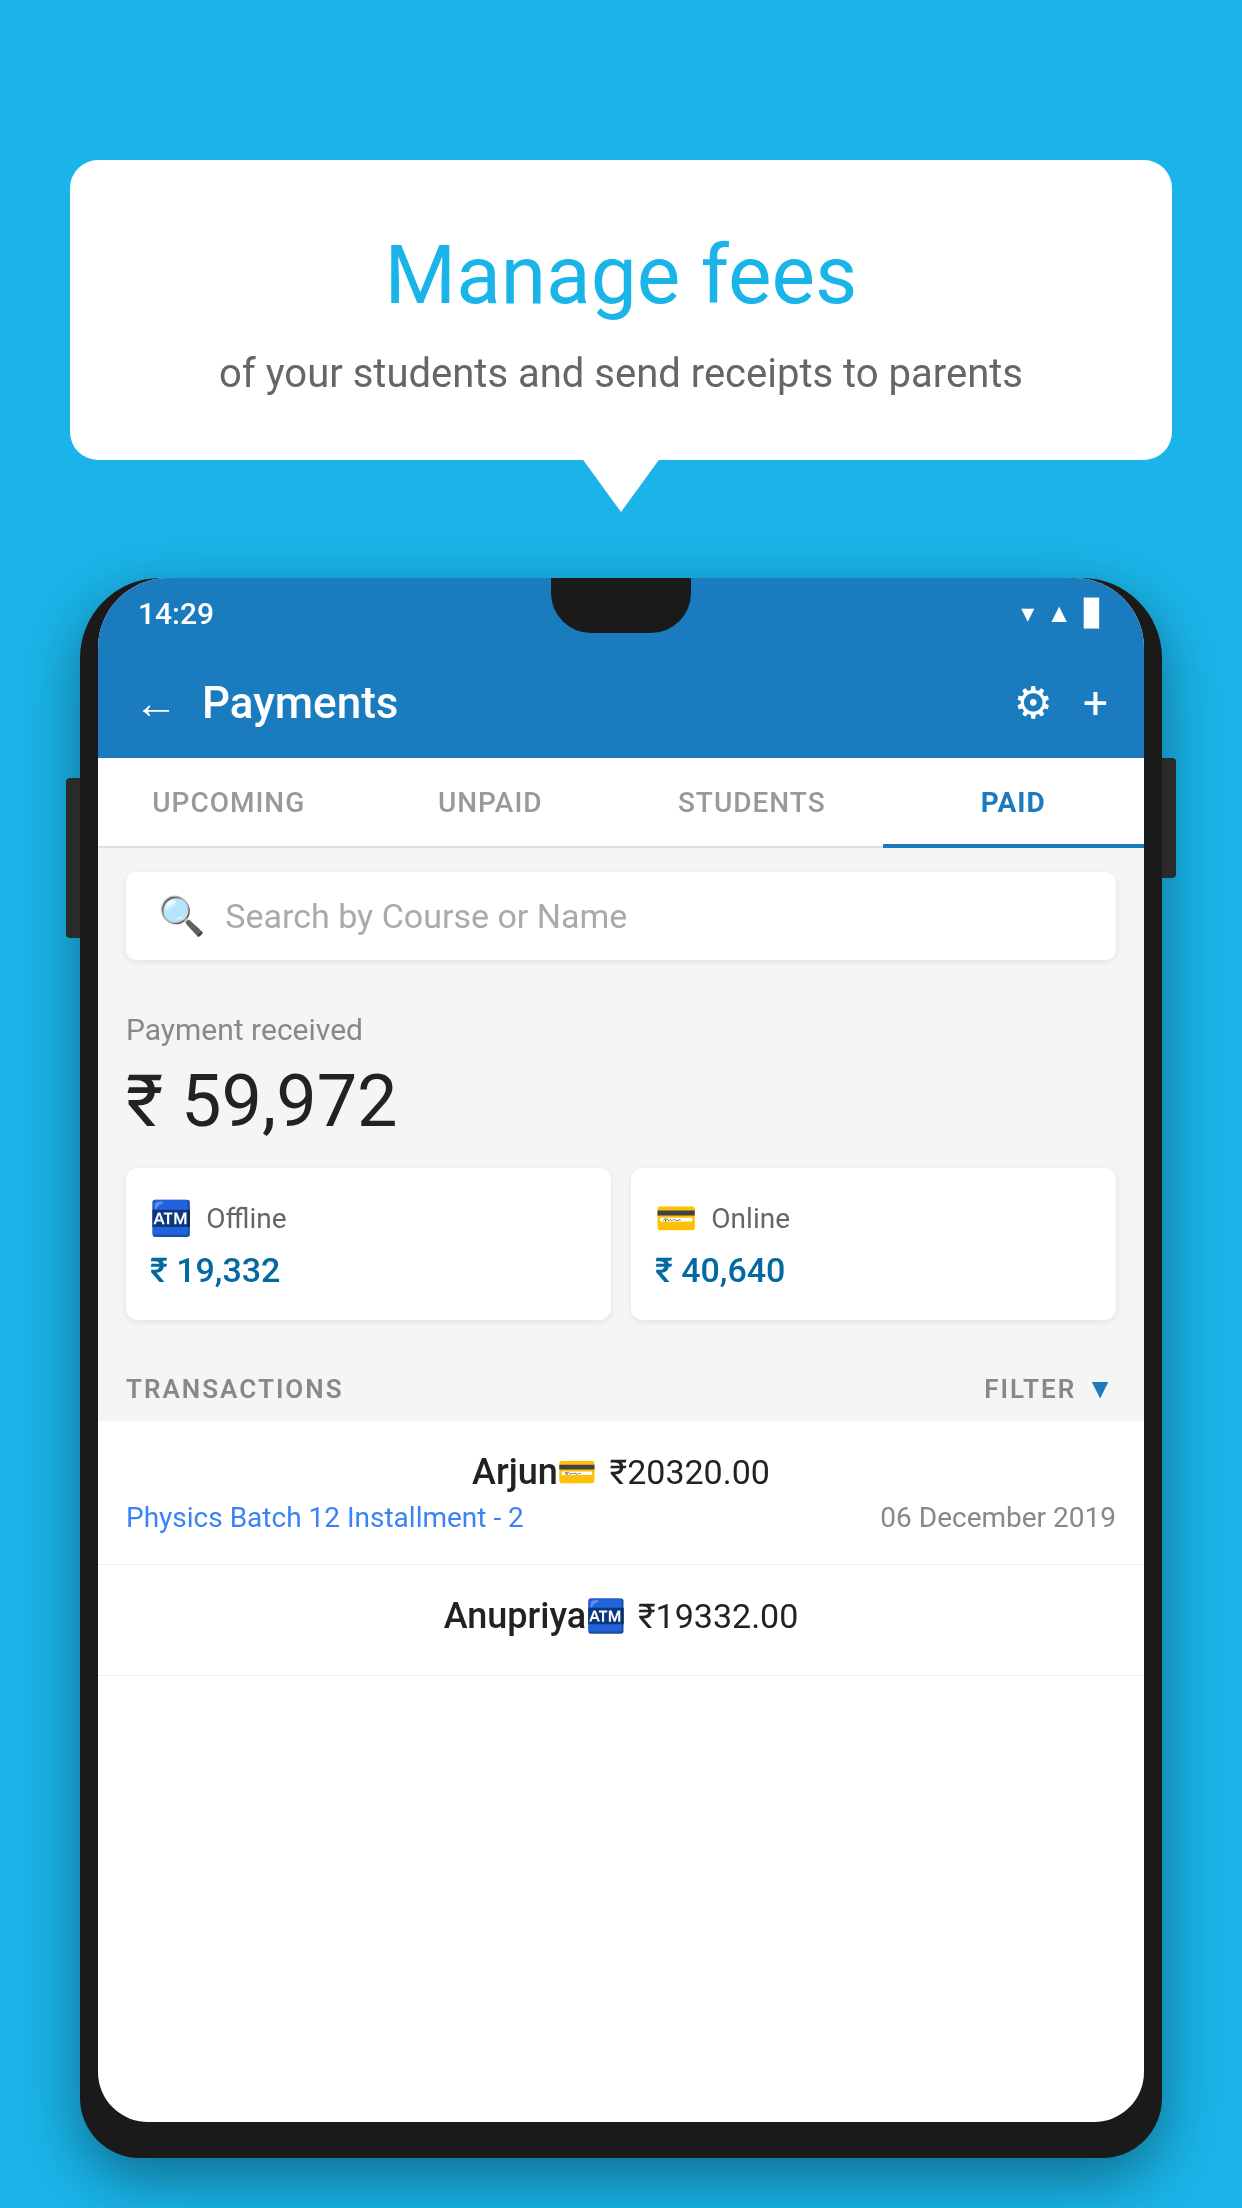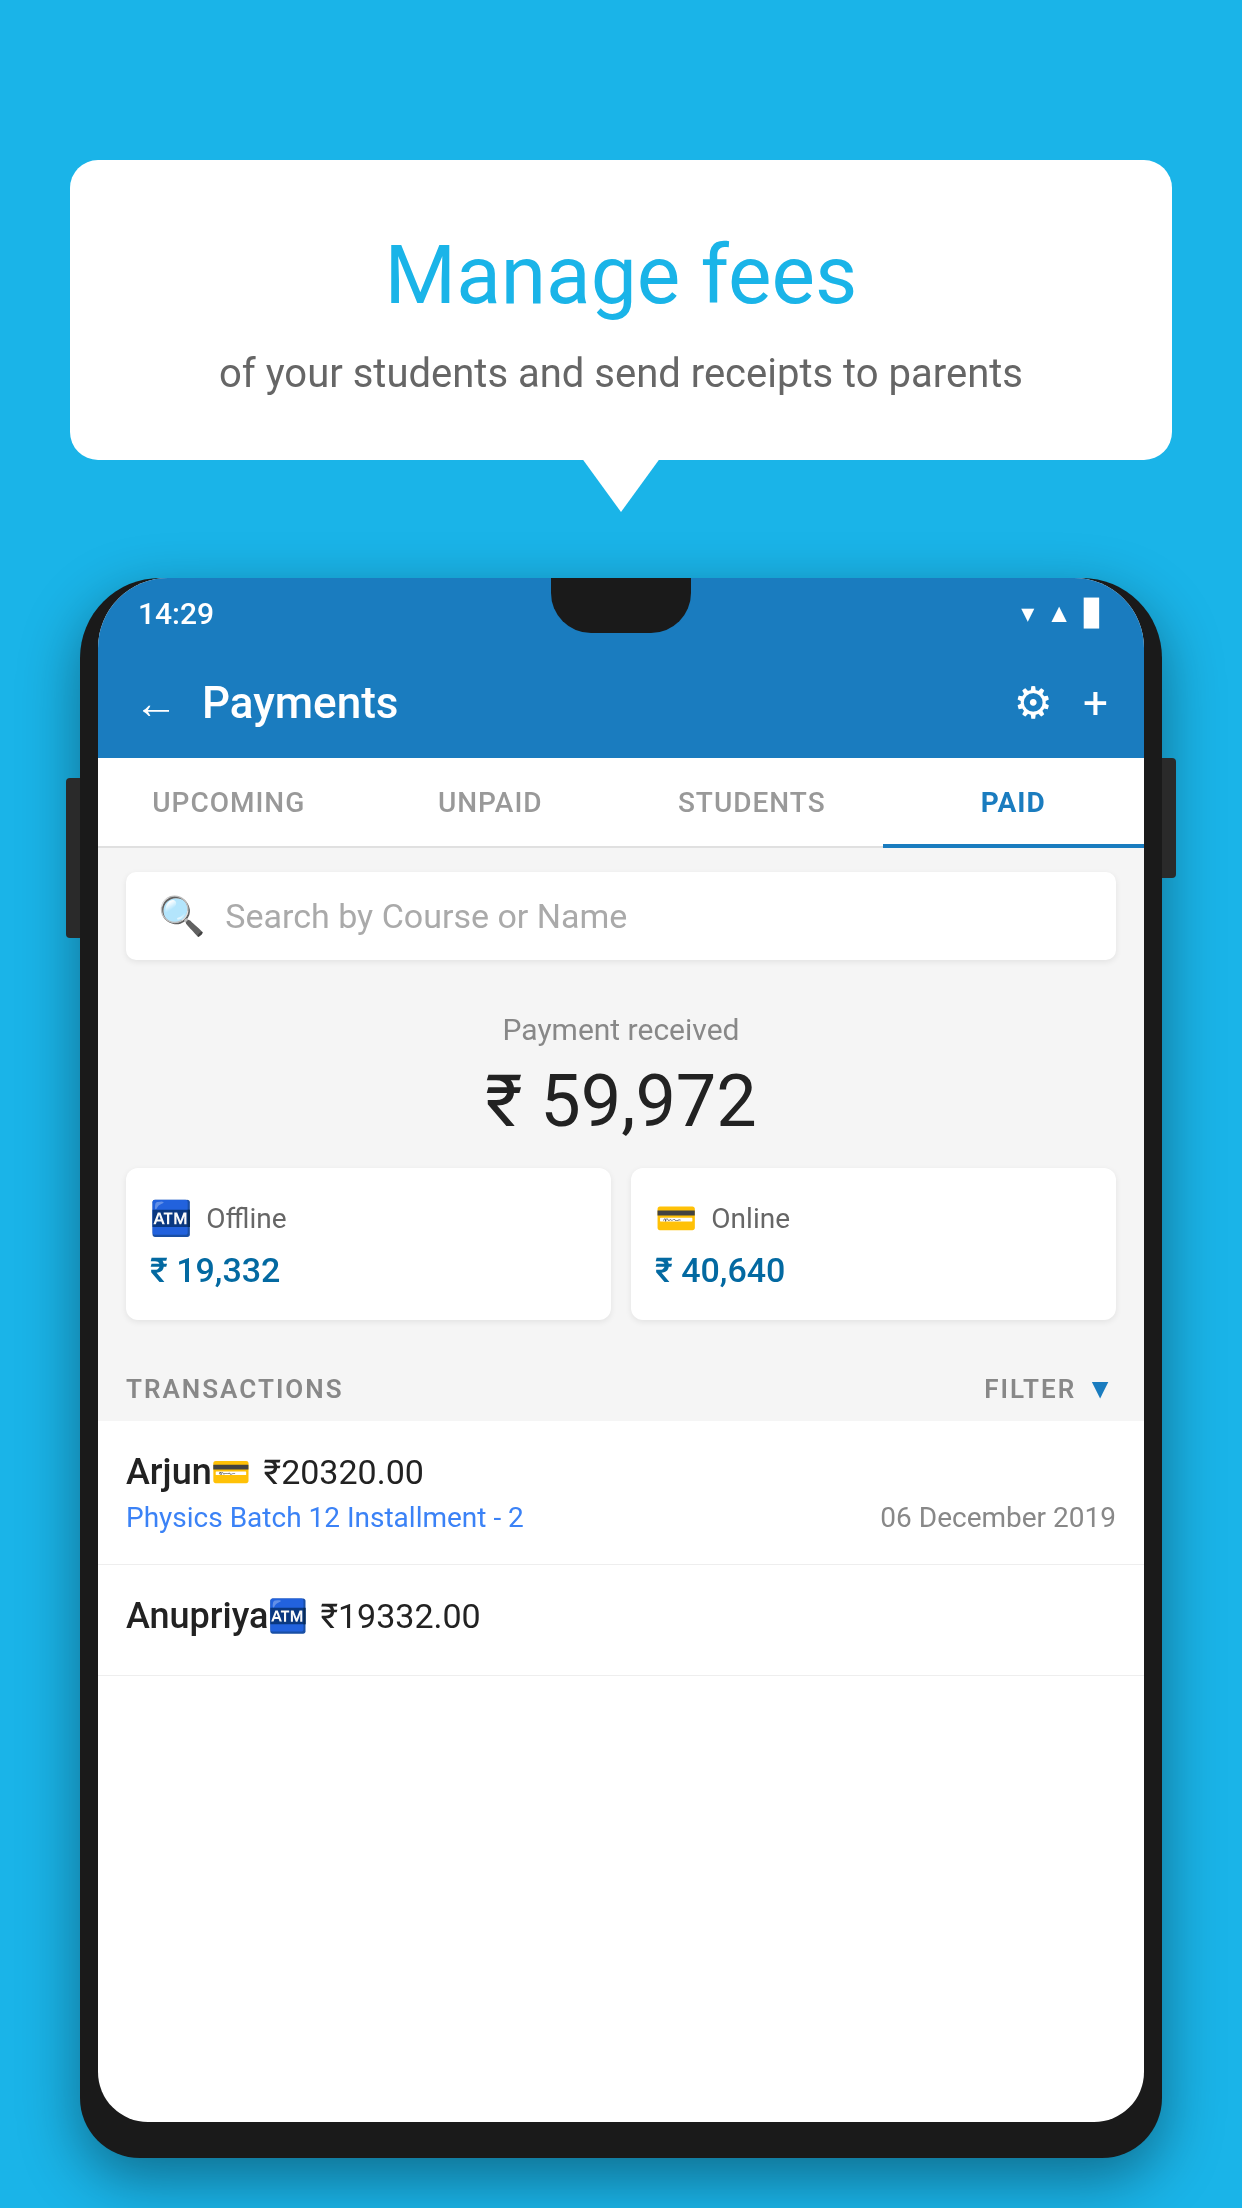--- a/index.html
+++ b/index.html
@@ -249,21 +249,21 @@
 
     .search-placeholder {
       color: #aaa;
       font-size: 34px;
     }
 
     
     .payment-summary {
       background: #f5f5f5;
       padding: 32px 28px 24px;
-      text-align: center;
+      text-align: left;
     }
 
     .payment-label {
       color: #888;
       font-size: 30px;
       margin-bottom: 12px;
     }
 
     .payment-amount {
       color: #222;
@@ -342,21 +342,21 @@
 
     
     .transaction-item {
       background: white;
       padding: 30px 28px;
       border-bottom: 1px solid #eee;
     }
 
     .transaction-row1 {
       display: flex;
-      justify-content: flex-start;
+      justify-content: center;
       align-items: center;
       margin-bottom: 8px;
     }
 
     .transaction-name {
       font-size: 36px;
       font-weight: 500;
       color: #222;
     }
 

